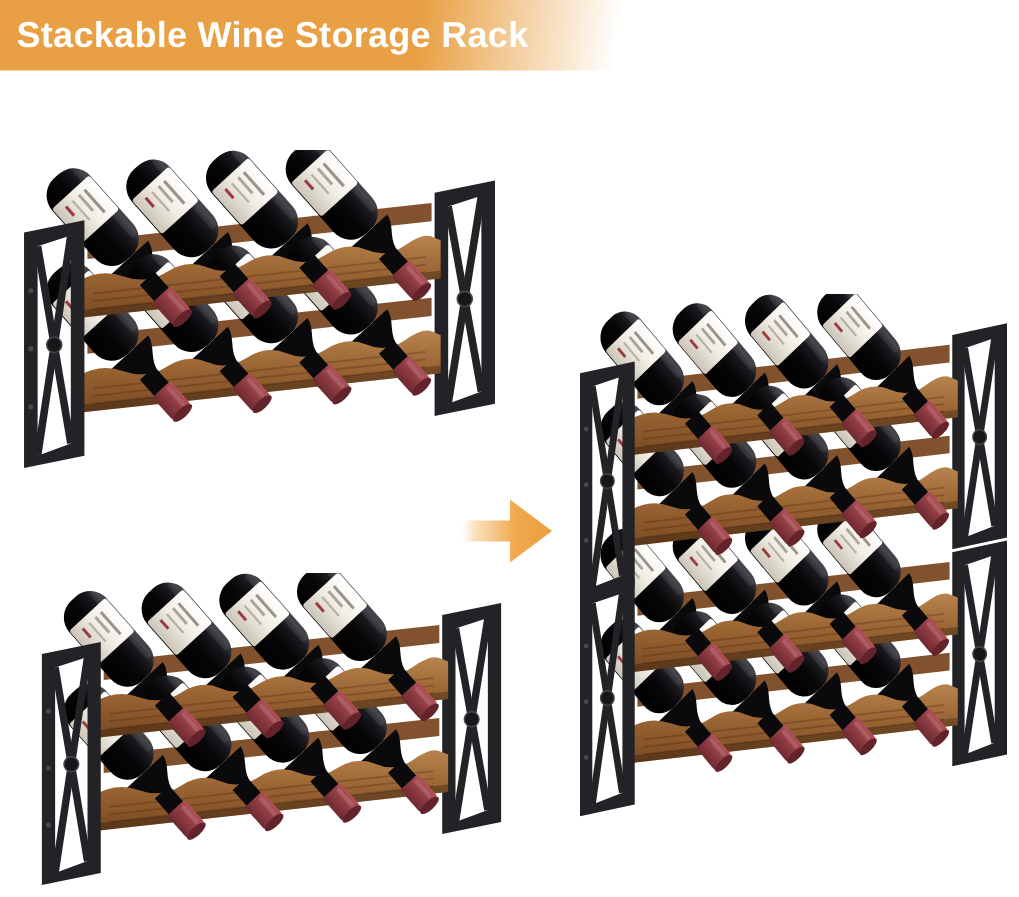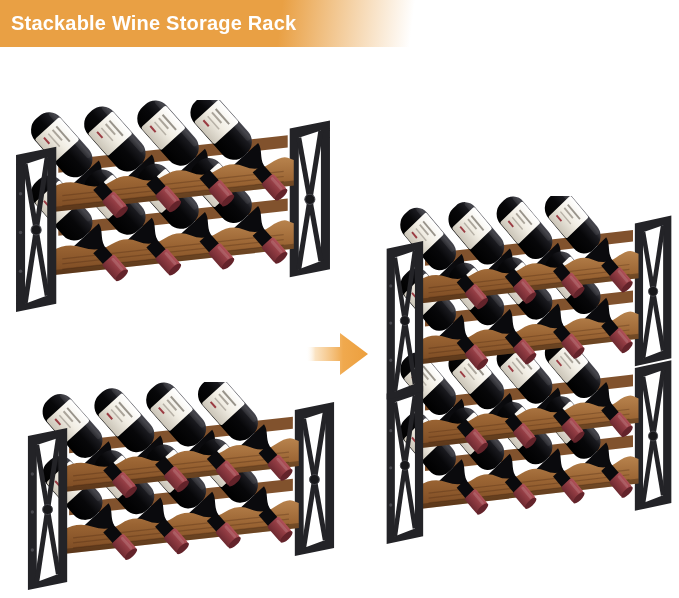--- a/index.html
+++ b/index.html
@@ -6,21 +6,21 @@
   .scene{
     position:relative;width:679px;height:598px;background:#ffffff;
     overflow:hidden;font-family:"Liberation Sans",sans-serif;
   }
   .banner{
     position:absolute;left:0;top:0;width:436px;height:47px;
     display:flex;align-items:center;padding-left:11px;box-sizing:border-box;
     background:linear-gradient(97deg,var(--banner-bg) 0%,var(--banner-bg) 64%,rgba(255,255,255,0) 94%);
     color:var(--banner-text);
   }
-  .banner-title{font-weight:700;font-size:20px;letter-spacing:0.2px;white-space:nowrap;}
+  .banner-title{font-weight:700;font-size:24px;letter-spacing:0.2px;white-space:nowrap;}
   .rack{position:absolute;}
   .arrow{position:absolute;}
 </style>
 </head>
 <body>
 
 <div class="scene">
   <div class="banner">
     <span class="banner-title">Stackable Wine Storage Rack</span>
   </div>

